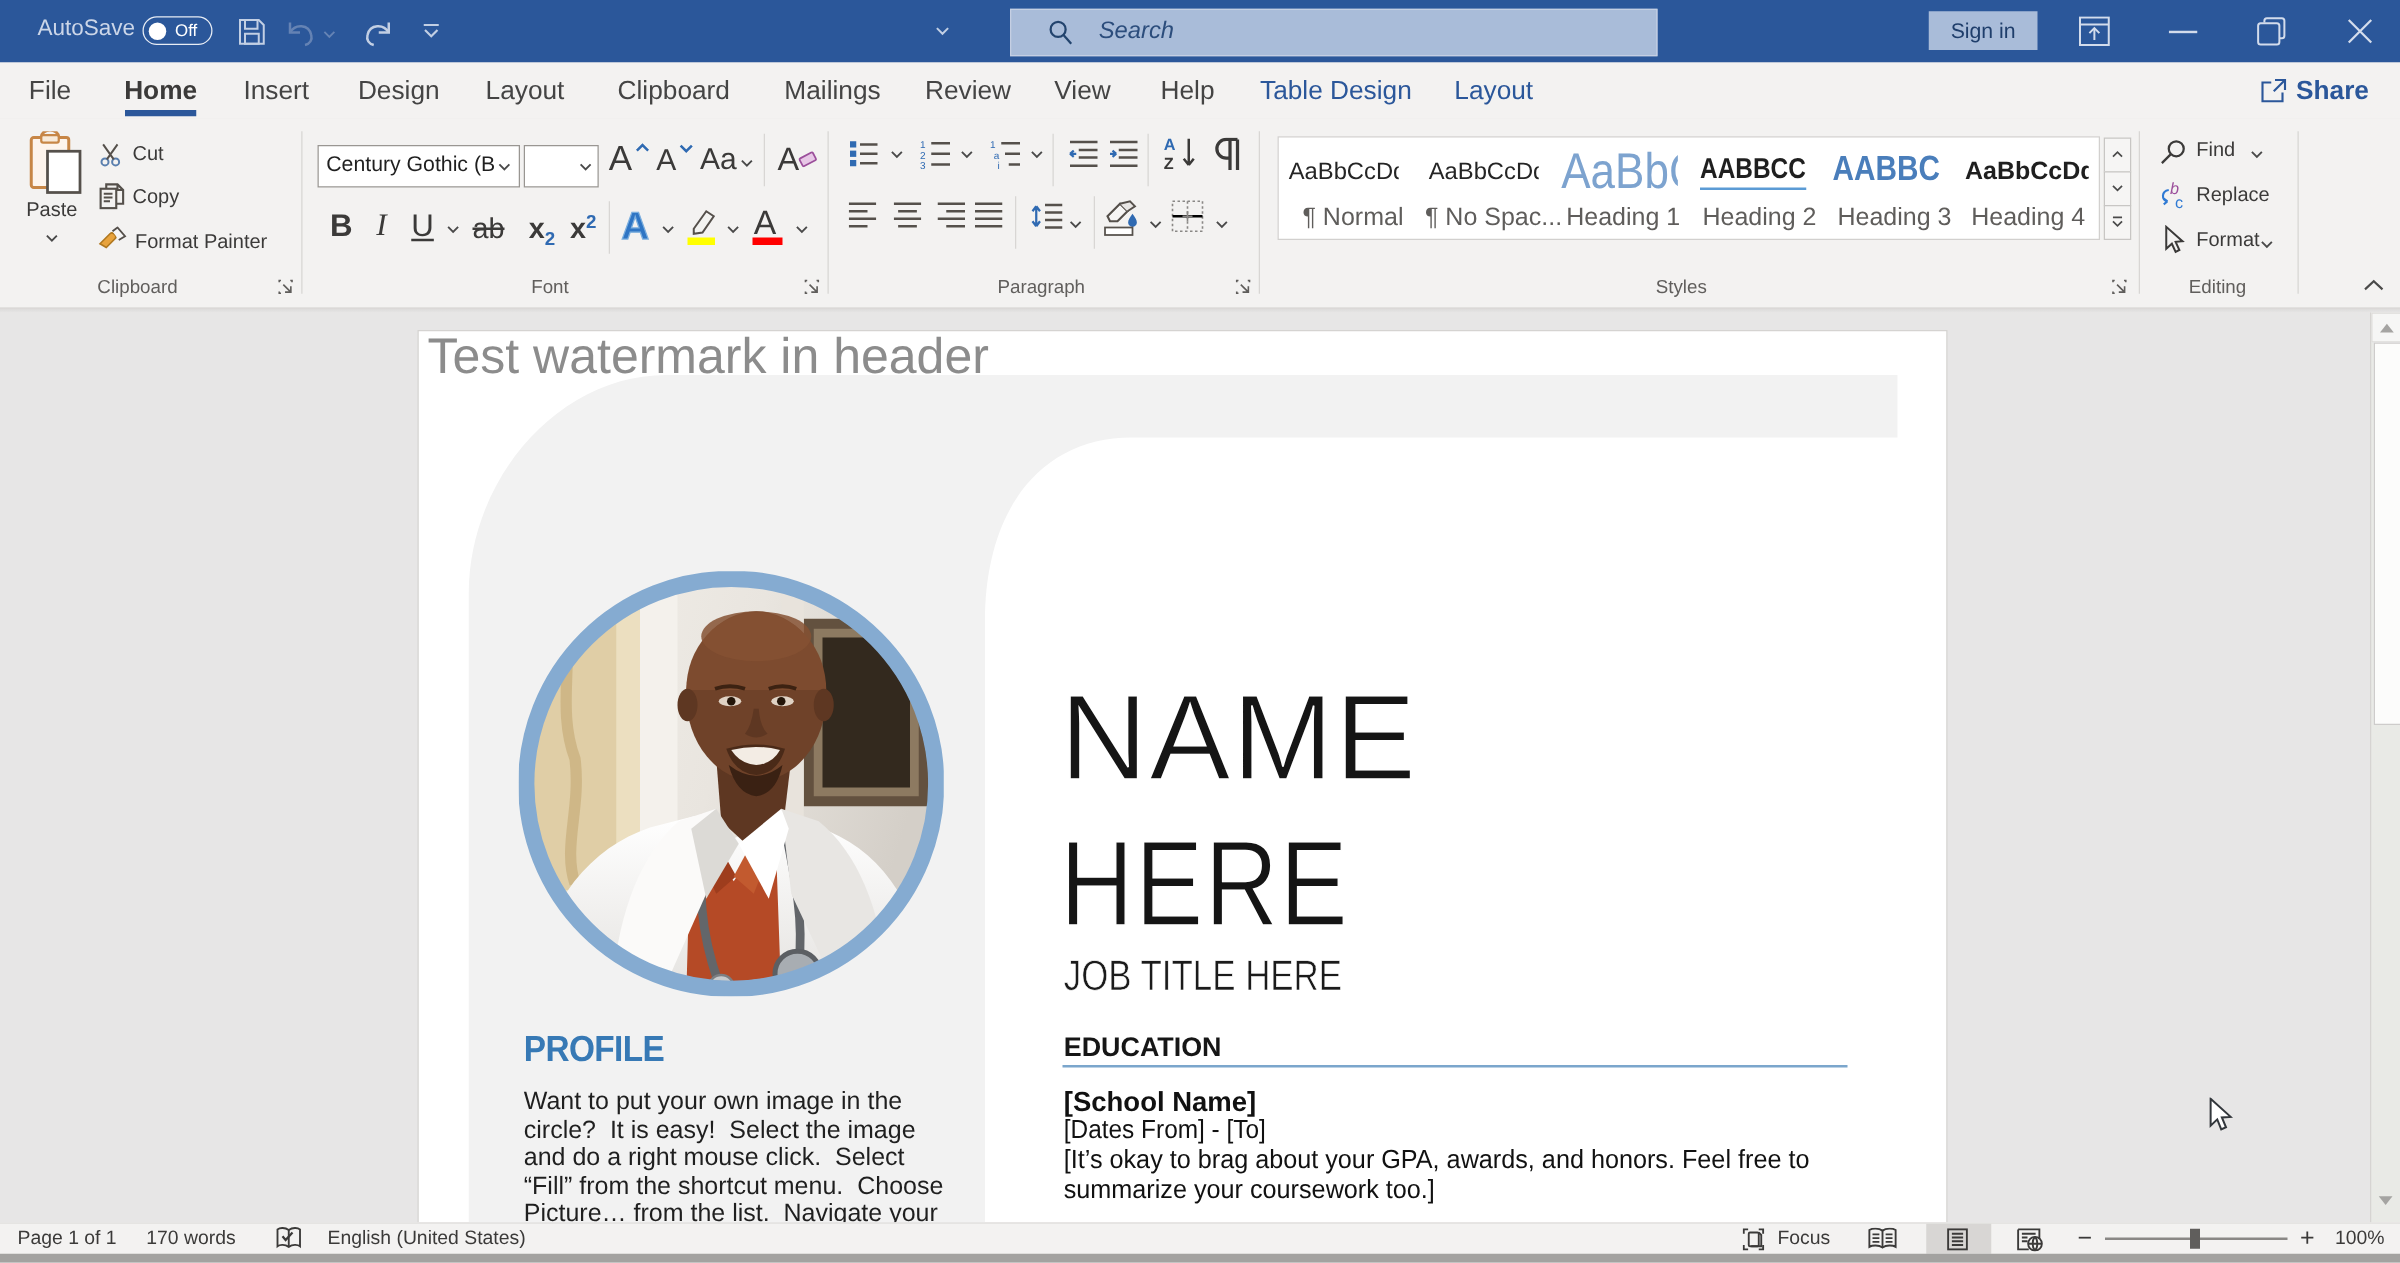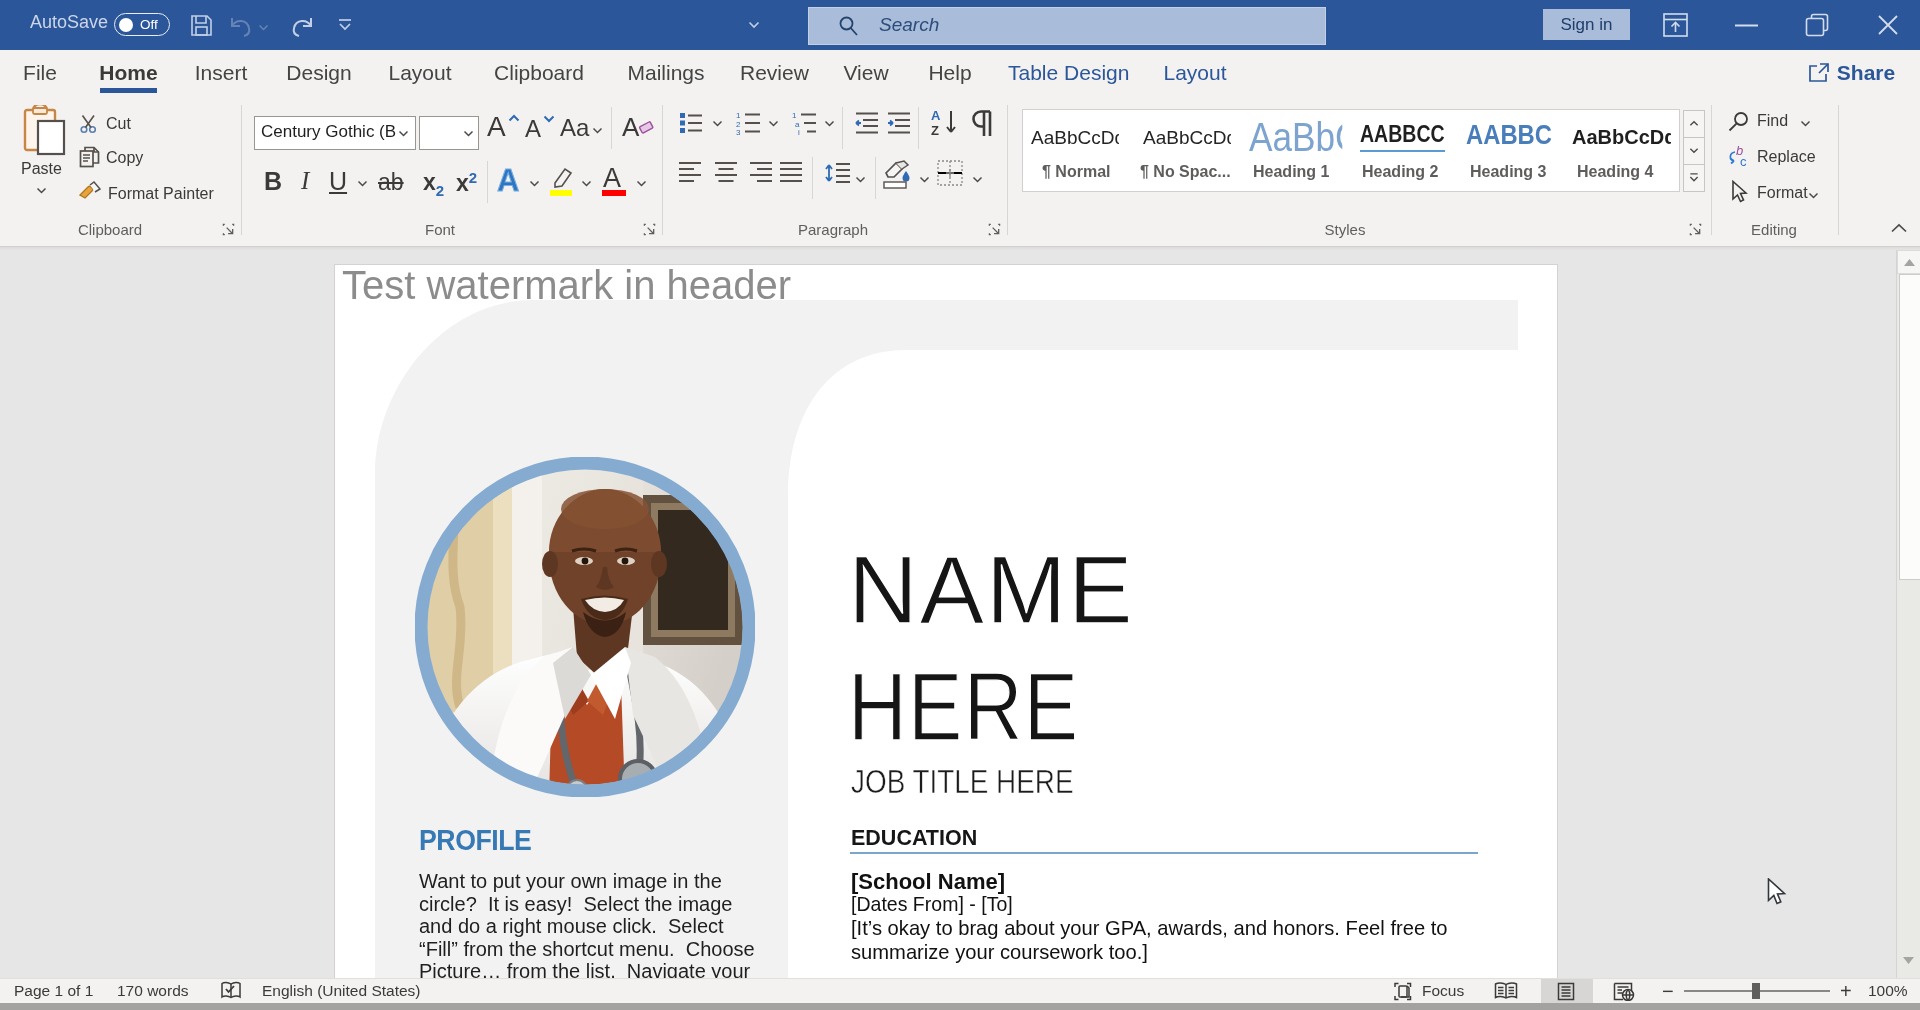--- a/index.html
+++ b/index.html
@@ -15,21 +15,21 @@
   #statusbar{position:absolute;left:0;top:978px;width:1920px;height:25px;background:#f3f2f1;border-top:1px solid #e1dfdd;color:#3b3a39;}
   #bottomstrip{position:absolute;left:0;top:1003px;width:1920px;height:7px;background:#a3a2a0;}
   .tab{position:absolute;top:0;height:45px;line-height:45px;font-size:21px;color:#444;text-align:center;white-space:nowrap;}
   .gl{position:absolute;top:126px;font-size:15px;color:#605e5c;text-align:center;}
   .sep{position:absolute;top:10px;width:1px;height:130px;background:#d8d6d4;}
   .bl{font-size:16px;color:#3b3a39;position:absolute;}
   .combo{position:absolute;background:#fff;border:1px solid #999692;}
   .chev{position:absolute;}
   .sp{white-space:nowrap;}
   .clip{display:inline-block;overflow:hidden;vertical-align:bottom;}
-  .stylelabel{position:absolute;top:68px;font-size:16px;color:#5f5d5b;white-space:nowrap;font-weight:bold;}
+  .stylelabel{position:absolute;top:68px;font-size:20px;color:#5f5d5b;white-space:nowrap;}
 </style>
 </head>
 <body>
 <div id="titlebar">
   <div class="abs" style="left:30px;top:12px;font-size:18px;color:#ccd6e8;">AutoSave</div>
   <div class="abs" style="left:114px;top:13px;width:54px;height:21px;border:1.5px solid #e8edf5;border-radius:12px;">
     <div class="abs" style="left:4px;top:3.5px;width:14px;height:14px;border-radius:50%;background:#fff;"></div>
     <div class="abs" style="left:25px;top:3px;font-size:13.5px;color:#fff;">Off</div>
   </div>
   <svg class="abs" style="left:190px;top:14px;" width="23" height="23" viewBox="0 0 23 23" fill="none" stroke="#c2cfe4" stroke-width="1.6">

